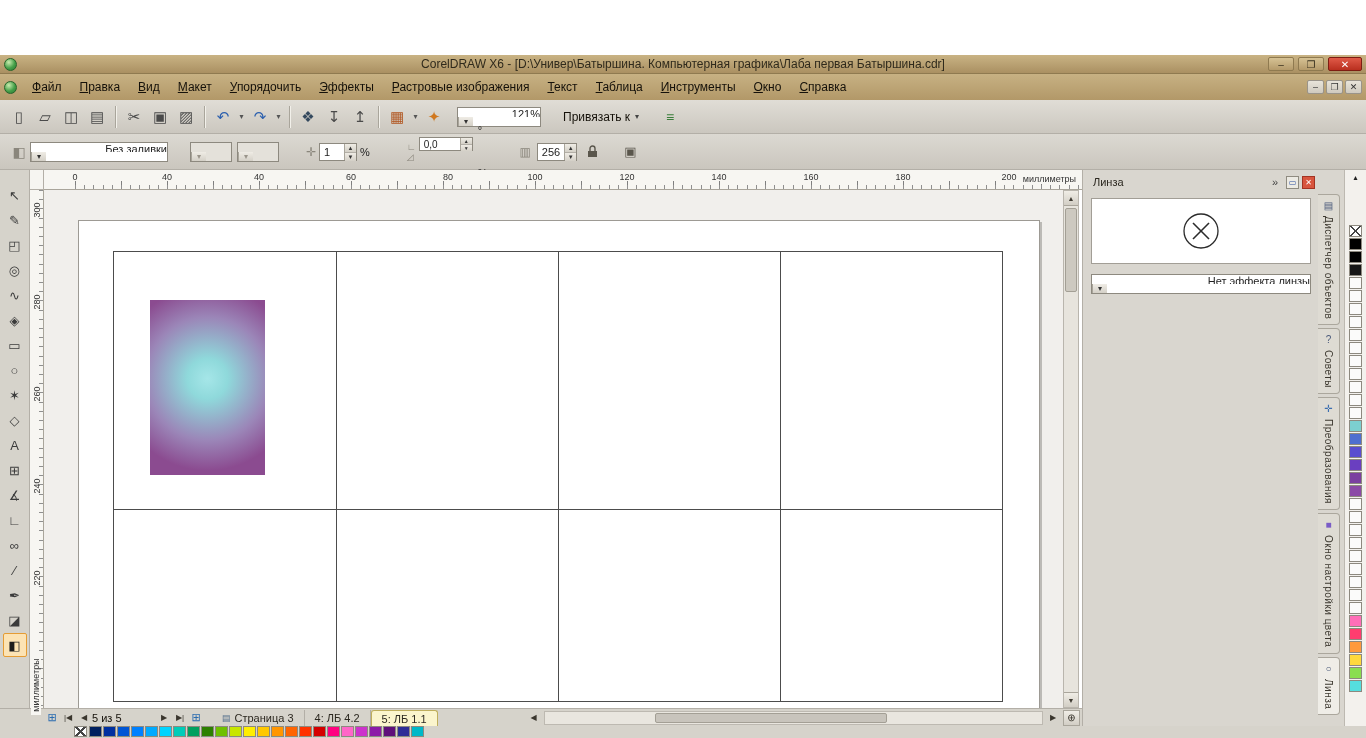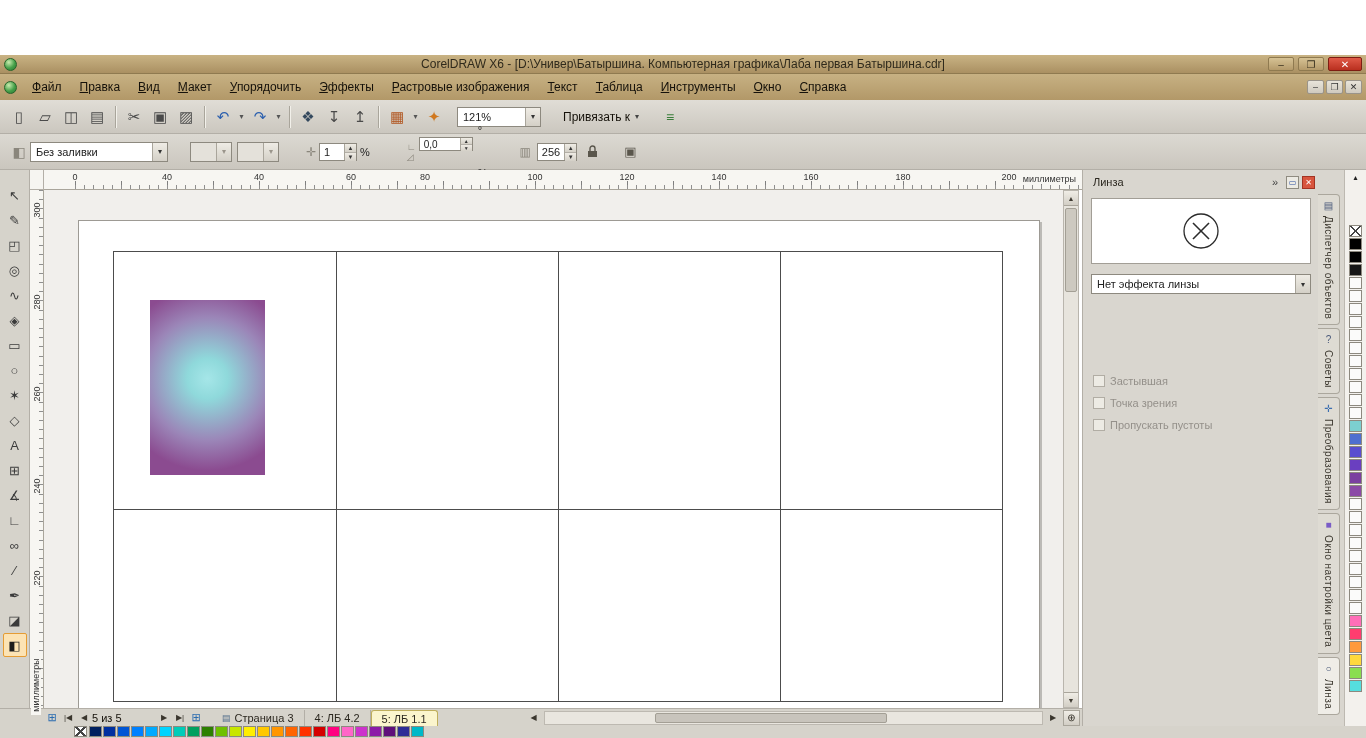--- a/index.html
+++ b/index.html
@@ -31,22 +31,22 @@
 
   
   .toolbar { position:absolute; left:0; top:100px; width:100%; height:34px;
     background:linear-gradient(#e0ddd6,#cbc7bf); border-bottom:1px solid #b3afa7;
     display:flex; align-items:center; padding-left:6px; }
   .tb-groups { display:flex; align-items:center; }
   .tbtn { width:26px; height:26px; display:flex; align-items:center; justify-content:center;
     font-size:15px; color:#4a4a4a; border-radius:2px; }
   .tbtn.drop { width:11px; font-size:8px; color:#555; }
   .tsep { width:1px; height:22px; background:#a9a59b; margin:0 5px; box-shadow:1px 0 0 #f2f0ea; }
-  .combo { background:#fff; border:1px solid #8d897f; display:flex; align-items:center;
-    font-size:11px; height:20px; }
+  .combo { background:#fff; border:1px solid #8d897f; display:flex; align-items:flex-end;
+    font-size:11px; height:20px;flex-direction:column; }
   .combo > span:first-child { flex:1; padding-left:5px; white-space:nowrap; overflow:hidden; }
   .combo .combo-arrow { width:15px; align-self:stretch; display:flex; align-items:center; justify-content:center;
     background:linear-gradient(#efece5,#d4d0c7); border-left:1px solid #a9a59b; font-size:8px; color:#333; }
   .combo.zoom { width:84px; margin-left:10px; }
   .snap { display:flex; align-items:center; gap:5px; margin-left:16px; font-size:12px; color:#15110a; padding:4px 6px; }
   .snap .arr { font-size:8px; color:#444; }
   .tbtn.options { margin-left:12px; color:#3a7d3a; font-size:14px; }
 
   
   .propbar { position:absolute; left:0; top:134px; width:100%; height:36px;
@@ -359,21 +359,21 @@
       <div class="tool active">◧</div>
     </div>
 
   <div class="ruler-corner"></div>
   <div class="hruler" id="hruler">
     <span class="h-unit">миллиметры</span>
   <span class="htick" style="left: 31px;">0</span>
       <span class="htick" style="left: 123px;">40</span>
       <span class="htick" style="left: 215px;">40</span>
       <span class="htick" style="left: 307px;">60</span>
-      <span class="htick" style="left: 381px;">80</span>
+      <span class="htick" style="left: 404px;">80</span>
       <span class="htick" style="left: 491px;">100</span>
       <span class="htick" style="left: 583px;">120</span>
       <span class="htick" style="left: 675px;">140</span>
       <span class="htick" style="left: 767px;">160</span>
       <span class="htick" style="left: 859px;">180</span>
       <span class="htick" style="left: 965px;">200</span>
     </div>
   <div class="vruler" id="vruler">
     <span class="v-unit">миллиметры</span>
   <span class="vtick" style="top: 13px;">300</span>
@@ -411,34 +411,20 @@
       <svg width="64" height="52" viewBox="0 0 64 52">
         <circle cx="32" cy="26" r="17" fill="none" stroke="#2b2b2b" stroke-width="1.3"></circle>
         <line x1="24" y1="18" x2="40" y2="34" stroke="#2b2b2b" stroke-width="1.6"></line>
         <line x1="40" y1="18" x2="24" y2="34" stroke="#2b2b2b" stroke-width="1.6"></line>
       </svg>
     </div>
     <div class="combo effect">
       <span>Нет эффекта линзы</span>
       <span class="combo-arrow">▾</span>
     </div>
-    <div class="dchecks" id="dchecks">
-        <div class="dcheck">
-          <span class="cbox"></span>
-          <span class="clabel">Застывшая</span>
-        </div>
-        <div class="dcheck">
-          <span class="cbox"></span>
-          <span class="clabel">Точка зрения</span>
-        </div>
-        <div class="dcheck">
-          <span class="cbox"></span>
-          <span class="clabel">Пропускать пустоты</span>
-        </div>
-      </div>
   </div>
 
   <div class="docker-tabs" id="docker-tabs">
       <div class="dtab">
         <span class="dtab-ic">▤</span>
         <span class="dtab-lb">Диспетчер объектов</span>
       </div>
       <div class="dtab">
         <span class="dtab-ic">?</span>
         <span class="dtab-lb">Советы</span>

